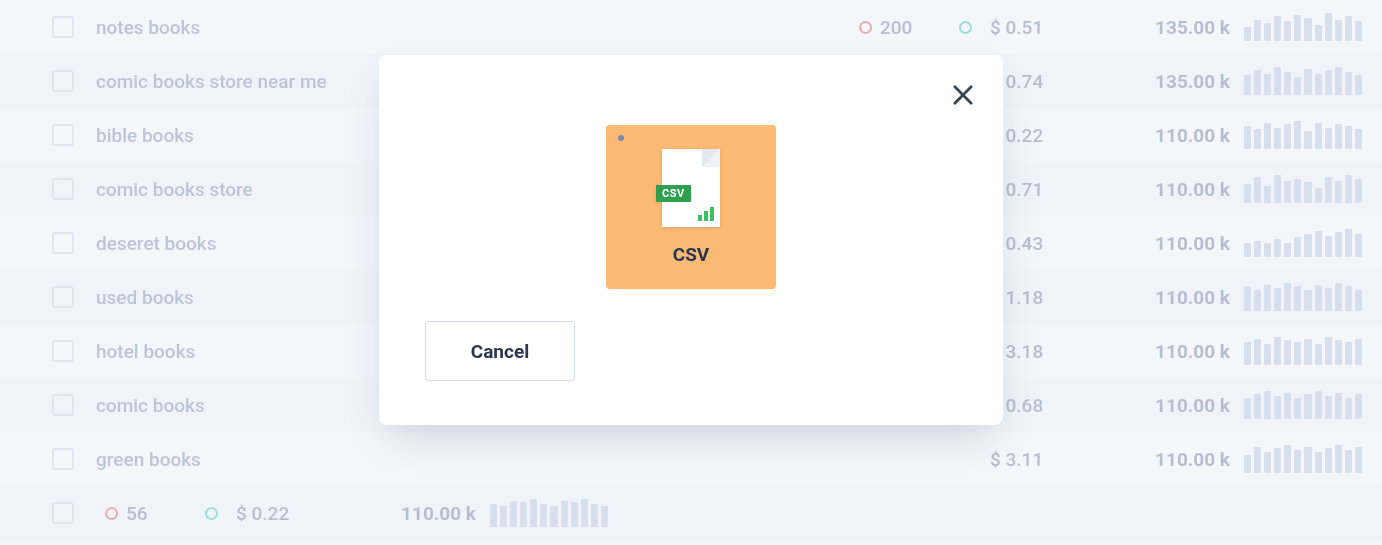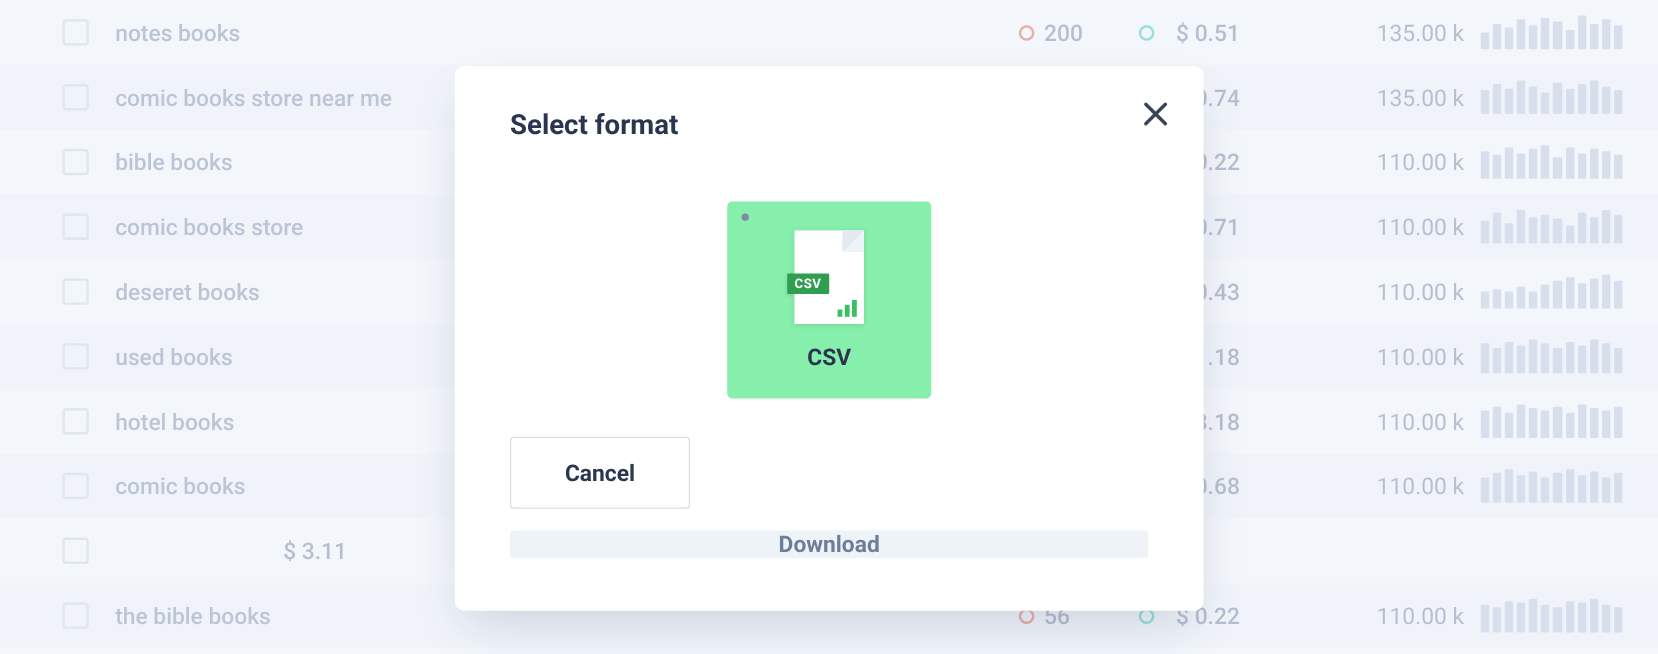--- a/index.html
+++ b/index.html
@@ -11,21 +11,21 @@
     position: relative;
   }
 
   
   .table { width: 100%; }
   .row {
     display: flex;
     align-items: center;
     height: 54px;
     font-size: 19px;
-    padding: 0 30px 0 52px;
+    padding: 0 20px 0 52px;
   }
   .row.alt { background: #eef2f9; }
 
   .checkbox {
     width: 22px; height: 22px;
     border: 2px solid #c8d2e3;
     border-radius: 3px;
     margin-right: 22px;
     flex: 0 0 auto;
   }
@@ -56,21 +56,21 @@
     width: 95px;
     text-align: left;
     color: #6e7d99;
     font-weight: 500;
     margin-left: 10px;
   }
   .col-vol {
     width: 115px;
     text-align: right;
     color: #6e7d99;
-    font-weight: 400;
+    font-weight: 700;
     margin-left: 30px;
   }
   .spark {
     width: 118px;
     height: 28px;
     margin-left: 14px;
     display: flex;
     align-items: flex-end;
     gap: 3px;
   }
@@ -106,24 +106,24 @@
   .close {
     position: absolute;
     top: 26px; right: 26px;
     width: 28px; height: 28px;
     color: #394556;
     cursor: pointer;
   }
   .close svg { width: 100%; height: 100%; }
 
   .format-card {
-    margin: 50px auto 0;
+    margin: 34px auto 0;
     width: 170px;
     height: 164px;
-    background: #86efac;
+    background: #fdba74;
     border-radius: 4px;
     display: flex;
     flex-direction: column;
     align-items: center;
     justify-content: center;
     position: relative;
   }
   .format-card .sel {
     position: absolute;
     top: 10px; left: 12px;
@@ -171,21 +171,20 @@
     margin-top: 16px;
     font-weight: 700;
     font-size: 19px;
     color: #2a3650;
   }
 
   .modal-actions {
     display: flex;
     gap: 18px;
     margin-top: 32px;
-    flex-direction: column;
   }
   .btn {
     height: 60px;
     border-radius: 3px;
     font-size: 19px;
     font-weight: 700;
     display: flex;
     align-items: center;
     justify-content: center;
     cursor: pointer;
@@ -390,20 +389,21 @@
         <span style="height: 24.6154px;"></span>
         <span style="height: 28px;"></span>
         <span style="height: 22.9231px;"></span>
         <span style="height: 26.3077px;"></span>
         <span style="height: 21.2308px;"></span>
         <span style="height: 24.6154px;"></span>
       </div>
     </div>
     <div class="row">
       <div class="checkbox"></div>
+      <div class="kw">green books</div>
       <div class="dot-col"></div>
       <div class="col-rank"></div>
       <div class="dot-col"></div>
       <div class="col-cpc">$ 3.11</div>
       <div class="col-vol">110.00 k</div>
       <div class="spark">
         <span style="height: 17.8462px;"></span>
         <span style="height: 26.3077px;"></span>
         <span style="height: 21.2308px;"></span>
         <span style="height: 24.6154px;"></span>
@@ -412,21 +412,20 @@
         <span style="height: 26.3077px;"></span>
         <span style="height: 21.2308px;"></span>
         <span style="height: 24.6154px;"></span>
         <span style="height: 28px;"></span>
         <span style="height: 22.9231px;"></span>
         <span style="height: 26.3077px;"></span>
       </div>
     </div>
     <div class="row alt">
       <div class="checkbox"></div>
-      <div class="kw">the bible books</div>
       <div class="dot-col">
         <div class="dot red"></div>
       </div>
       <div class="col-rank">56</div>
       <div class="dot-col">
         <div class="dot teal"></div>
       </div>
       <div class="col-cpc">$ 0.22</div>
       <div class="col-vol">110.00 k</div>
       <div class="spark">
@@ -441,21 +440,20 @@
         <span style="height: 24.6154px;"></span>
         <span style="height: 28px;"></span>
         <span style="height: 22.9231px;"></span>
         <span style="height: 21.2308px;"></span>
       </div>
     </div>
   </div>
 
 <div class="overlay">
   <div class="modal">
-    <div class="modal-title">Select format</div>
     <div class="close">
       <svg viewBox="0 0 24 24" fill="none" stroke="currentColor" stroke-width="2.4" stroke-linecap="round">
         <line x1="5" y1="5" x2="19" y2="19"></line>
           <line x1="19" y1="5" x2="5" y2="19"></line>
       </svg>
     </div>
 
     <div class="format-card">
       <div class="sel"></div>
       <div class="file-icon">
@@ -464,16 +462,15 @@
             <i></i>
             <i></i>
             <i></i>
           </div>
       </div>
       <div class="format-label">CSV</div>
     </div>
 
     <div class="modal-actions">
       <div class="btn btn-cancel">Cancel</div>
-      <div class="btn btn-download">Download</div>
     </div>
   </div>
 </div>
 
 </body></html>

